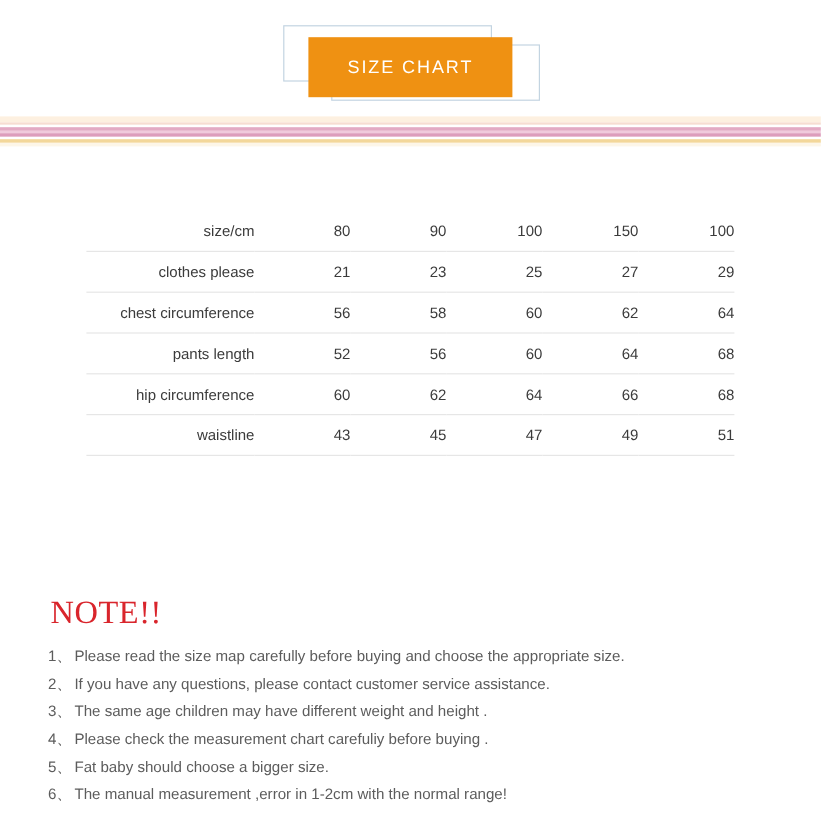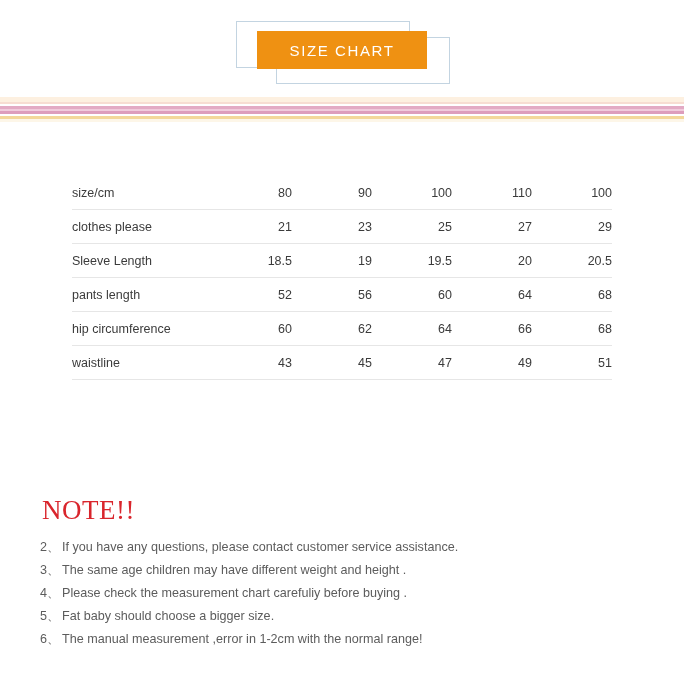--- a/index.html
+++ b/index.html
@@ -37,21 +37,21 @@
     left: 276px;
     top: 37px;
     width: 172px;
     height: 45px;
   }
   .title-box {
     position: absolute;
     left: 257px;
     top: 31px;
     width: 170px;
-    height: 38px;
+    height: 50px;
     background: #ef9112;
     display: flex;
     align-items: center;
     justify-content: center;
   }
   .title-box .title-text {
     color: #ffffff;
     font-size: 15px;
     letter-spacing: 1.6px;
     font-weight: 400;
@@ -101,20 +101,21 @@
     font-weight: 400;
     padding: 0;
     border-bottom: 1px solid #e6e6e6;
     vertical-align: middle;
   }
   table.size-table tr:first-child td {
     border-top: none;
   }
   td.rowlabel {
     width: 140px;
+    text-align: right;
     padding-right: 7px;
     white-space: nowrap;
     border-bottom: 1px solid #e6e6e6;
   }
   td.valcell {
     width: 80px;
     text-align: right;
     padding-left: 2px;
   }
 
@@ -176,38 +177,38 @@
 </div>
 
 <div class="table-wrap">
   <table class="size-table">
     <tbody>
       <tr>
         <td class="rowlabel">size/cm</td>
         <td class="valcell">80</td>
         <td class="valcell">90</td>
         <td class="valcell">100</td>
-        <td class="valcell">110</td>
+        <td class="valcell">150</td>
         <td class="valcell">100</td>
       </tr>
       <tr>
         <td class="rowlabel">clothes please</td>
         <td class="valcell">21</td>
         <td class="valcell">23</td>
         <td class="valcell">25</td>
         <td class="valcell">27</td>
         <td class="valcell">29</td>
       </tr>
       <tr>
-        <td class="rowlabel">Sleeve Length</td>
-        <td class="valcell">18.5</td>
-        <td class="valcell">19</td>
-        <td class="valcell">19.5</td>
-        <td class="valcell">20</td>
-        <td class="valcell">20.5</td>
+        <td class="rowlabel">chest circumference</td>
+        <td class="valcell">56</td>
+        <td class="valcell">58</td>
+        <td class="valcell">60</td>
+        <td class="valcell">62</td>
+        <td class="valcell">64</td>
       </tr>
       <tr>
         <td class="rowlabel">pants length</td>
         <td class="valcell">52</td>
         <td class="valcell">56</td>
         <td class="valcell">60</td>
         <td class="valcell">64</td>
         <td class="valcell">68</td>
       </tr>
       <tr>
@@ -227,20 +228,23 @@
         <td class="valcell">51</td>
       </tr>
     </tbody>
   </table>
 </div>
 
 <div class="note-wrap">
   <div class="note-title">NOTE!!</div>
   <ul class="note-list">
     <li>
+      <span class="note-num">1、</span><span>Please read the size map carefully before buying and choose the appropriate size.</span>
+    </li>
+    <li>
       <span class="note-num">2、</span><span>If you have any questions, please contact customer service assistance.</span>
     </li>
     <li>
       <span class="note-num">3、</span><span>The same age children may have different weight and height .</span>
     </li>
     <li>
       <span class="note-num">4、</span><span>Please check  the  measurement chart carefuliy before buying .</span>
     </li>
     <li>
       <span class="note-num">5、</span><span>Fat baby should choose a bigger size.</span>

